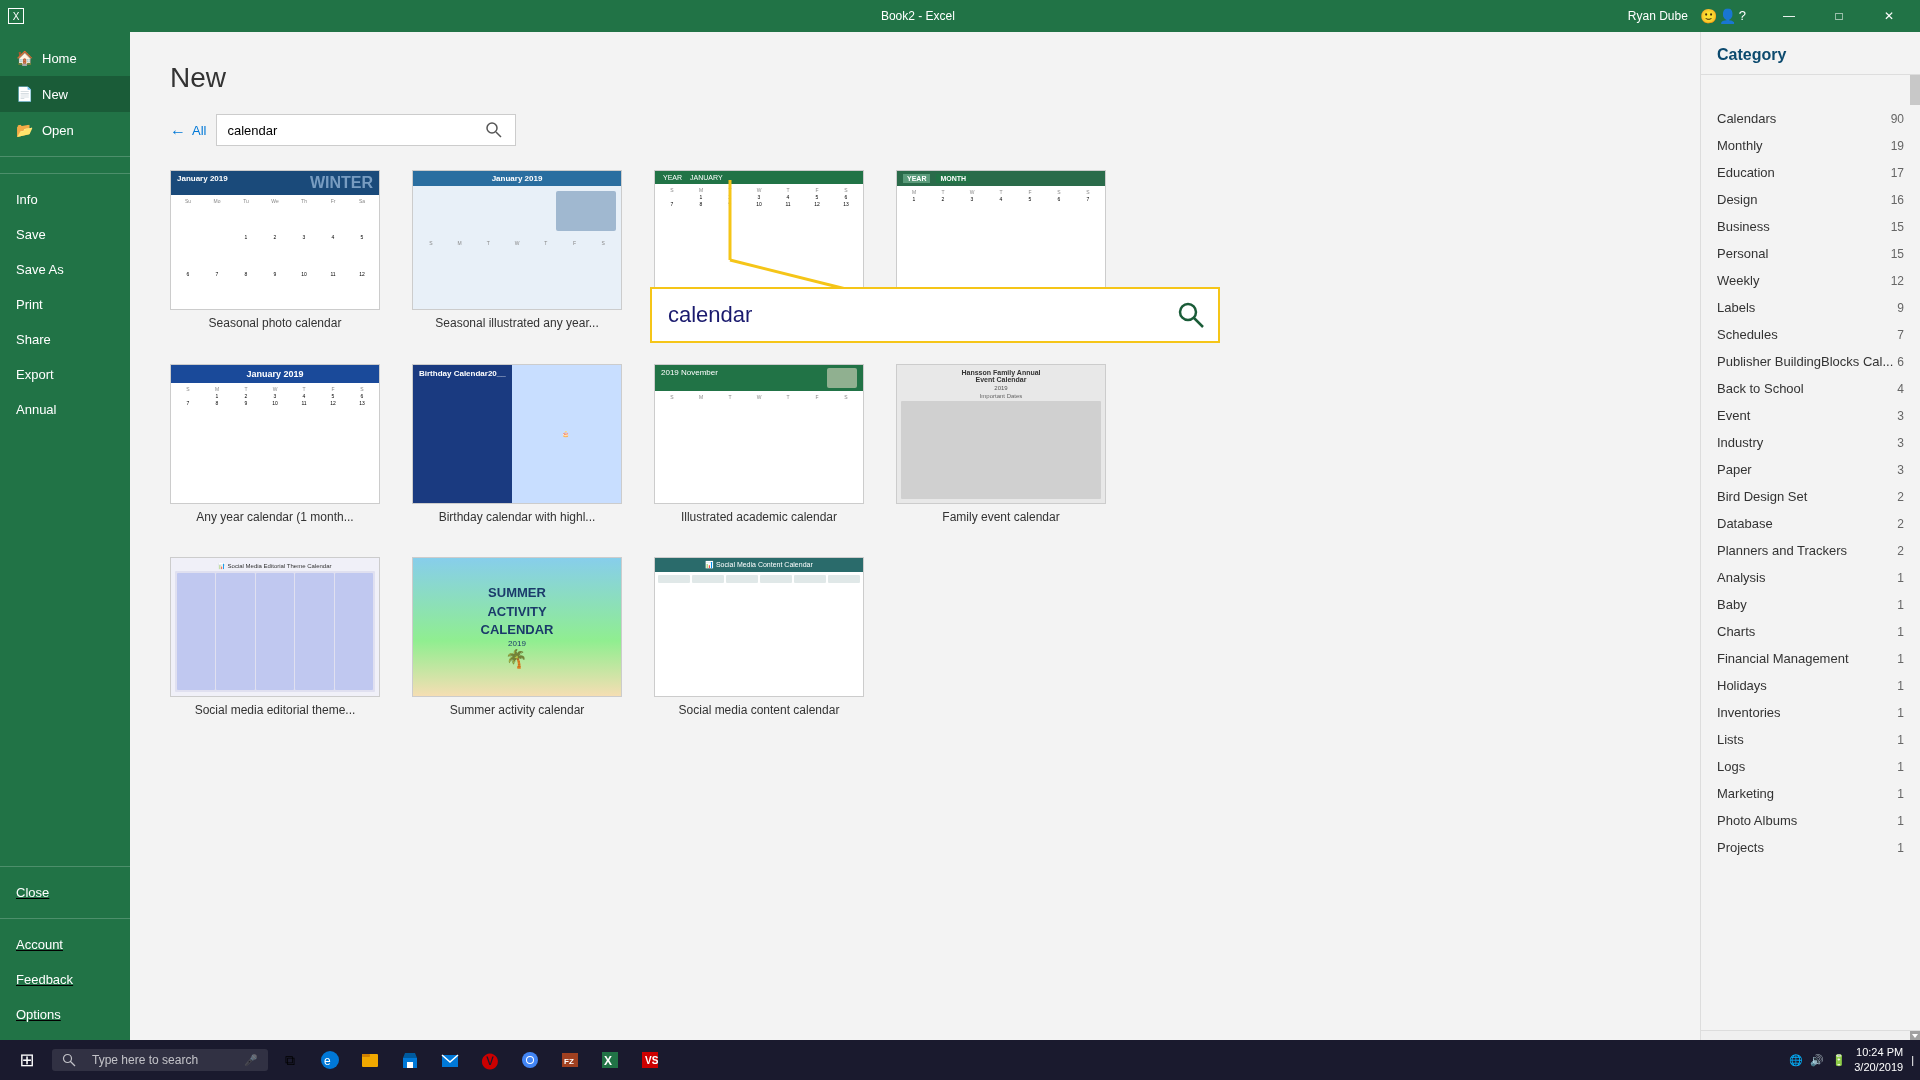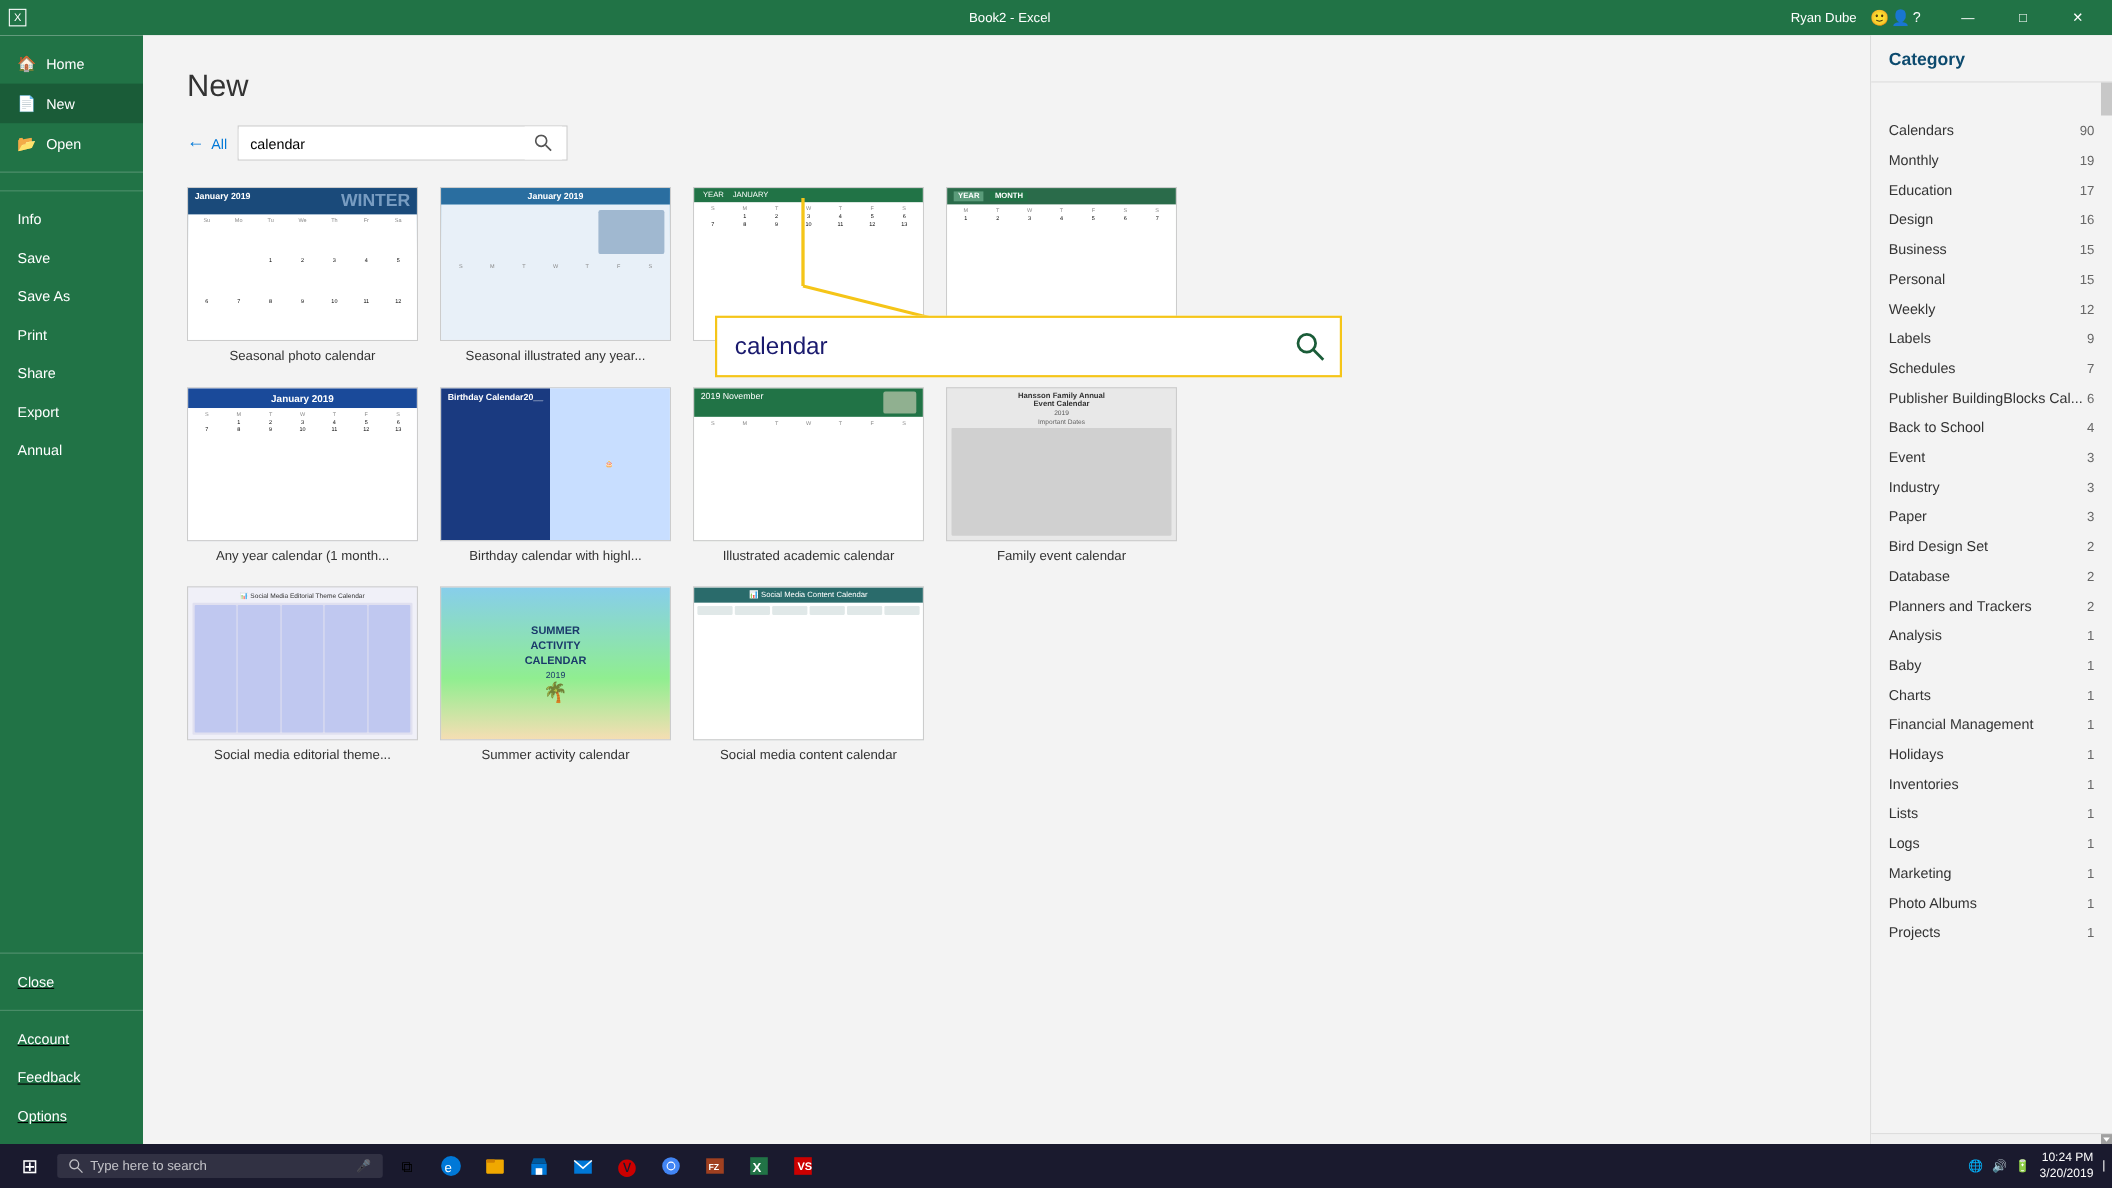--- a/index.html
+++ b/index.html
@@ -104,21 +104,21 @@
       display: flex;
       align-items: center;
       justify-content: center;
       color: #555;
     }
 
     
     .template-grid {
       display: grid;
       grid-template-columns: repeat(4, 210px);
-      gap: 20px;
+      gap: 32px;
       flex: 1;
     }
     .template-card {
       cursor: pointer;
       text-align: center;
     }
     .template-thumb {
       width: 210px;
       height: 140px;
       background: #e0e0e0;
@@ -226,22 +226,22 @@
       color: white;
       font-size: 18px;
       cursor: pointer;
     }
     .taskbar-search {
       display: flex;
       align-items: center;
       background: rgba(255,255,255,0.1);
       border-radius: 3px;
       padding: 4px 10px;
-      gap: 6px;
-      width: 296px;
+      gap: 16px;
+      width: 216px;
       cursor: pointer;
     }
     .taskbar-search span { color: rgba(255,255,255,0.7); font-size: 12px; }
     .taskbar-icon {
       width: 36px;
       height: 36px;
       display: flex;
       align-items: center;
       justify-content: center;
       cursor: pointer;
@@ -584,21 +584,21 @@
               <div style="background:#c0c8f0;border-radius:1px;"></div>
             </div>
           </div>
         </div>
         <div class="template-label">Social media editorial theme...</div>
       </div>
 
       <div class="template-card">
         <div class="template-thumb" style="background:linear-gradient(180deg,#87ceeb 0%,#90ee90 60%,#f5deb3 100%);">
           <div style="width:100%;height:100%;display:flex;flex-direction:column;align-items:center;justify-content:center;">
-            <div style="font-size:10px;font-weight:bold;color:#1a3a6a;text-align:center;line-height:1.4;">SUMMER<br>ACTIVITY<br>CALENDAR</div>
+            <div style="font-size:13px;font-weight:bold;color:#1a3a6a;text-align:center;line-height:1.4;">SUMMER<br>ACTIVITY<br>CALENDAR</div>
             <div style="font-size:8px;color:#1a3a6a;">2019</div>
             <div style="font-size:18px;">🌴</div>
           </div>
         </div>
         <div class="template-label">Summer activity calendar</div>
       </div>
 
       <div class="template-card">
         <div class="template-thumb" style="background:#e8f0f0;">
           <div style="width:100%;height:100%;display:flex;flex-direction:column;">

